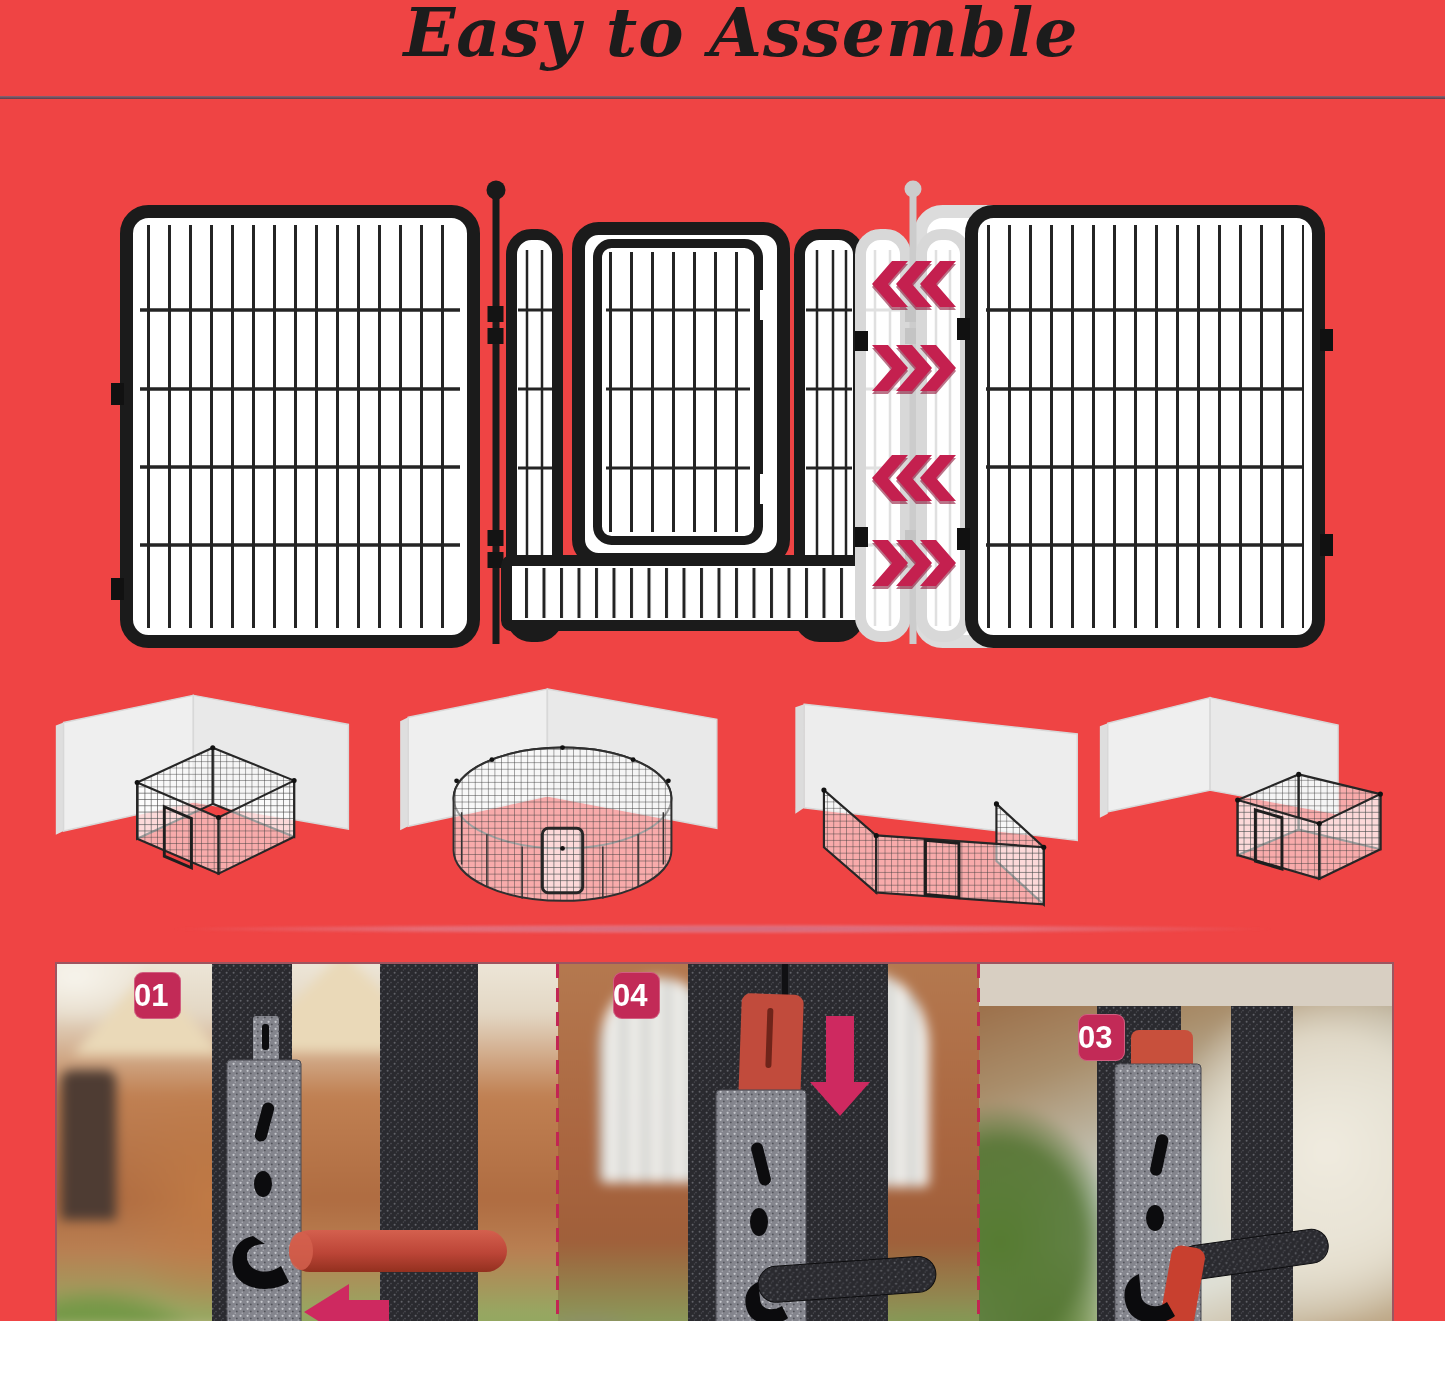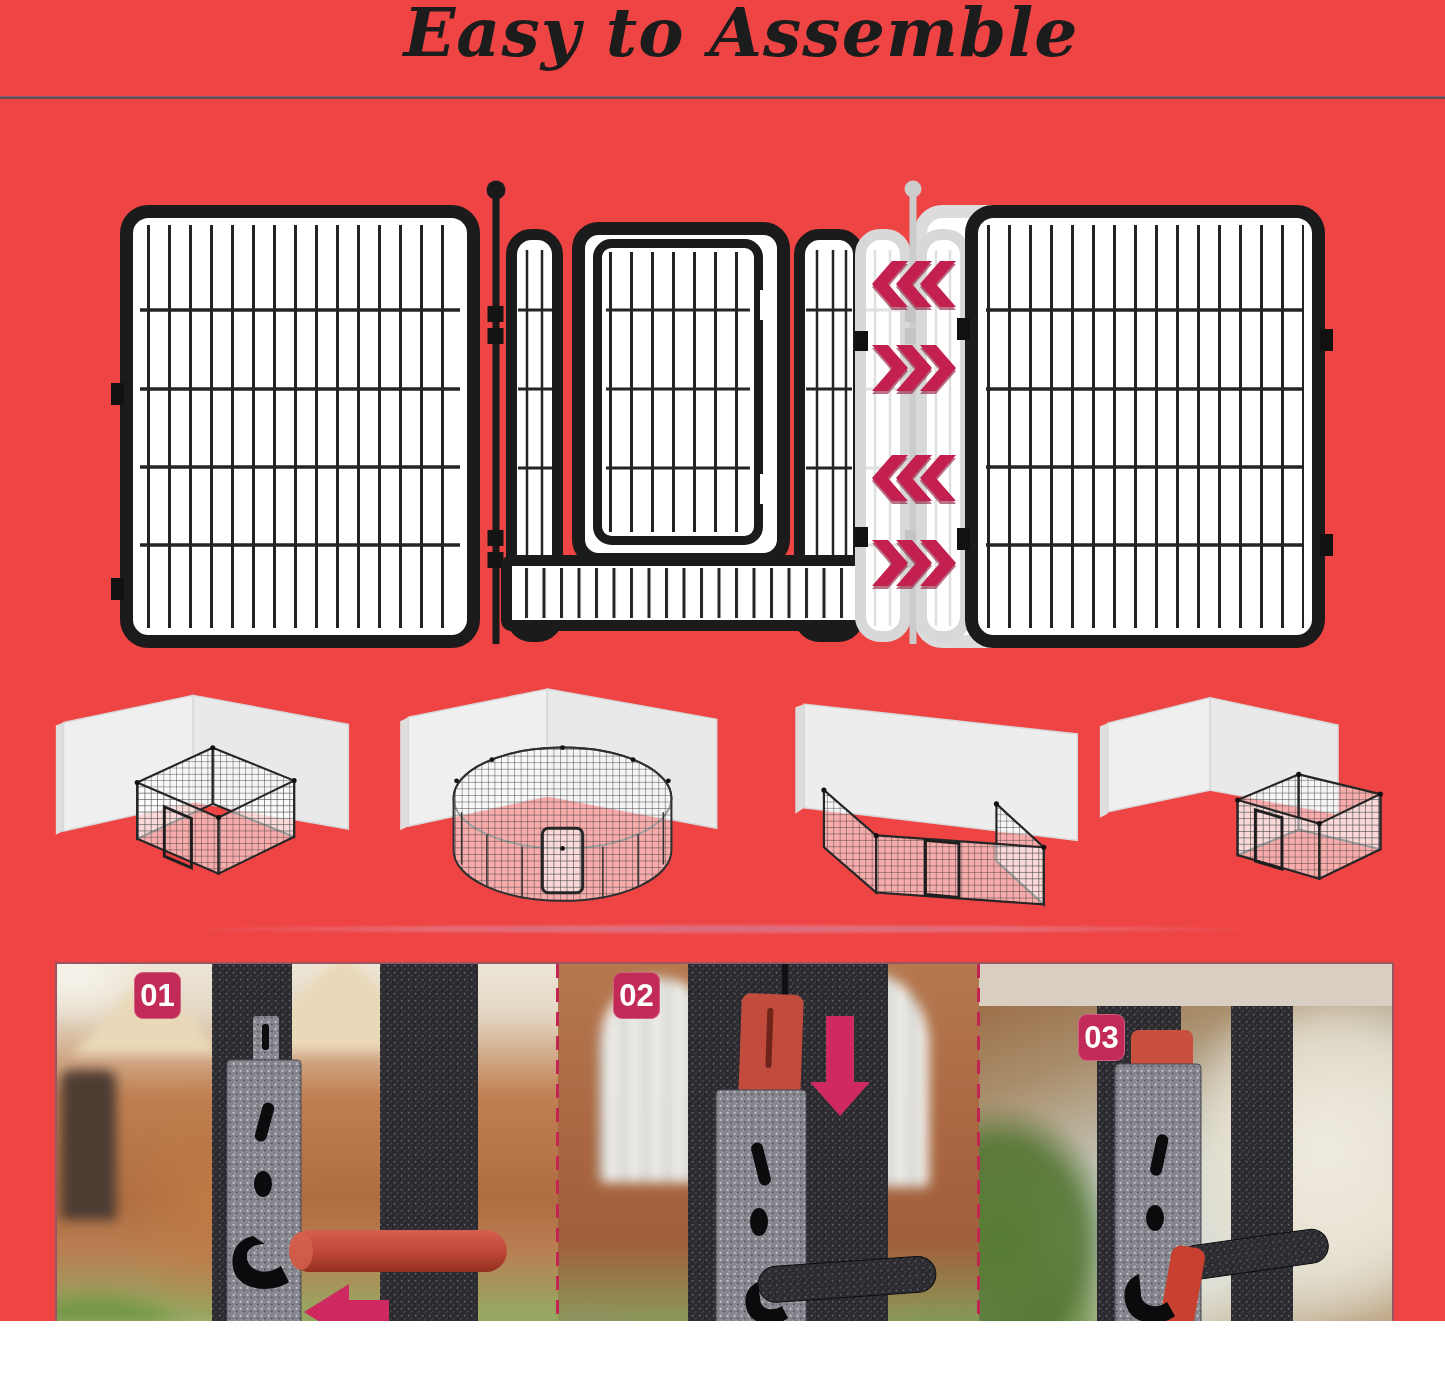--- a/index.html
+++ b/index.html
@@ -42,21 +42,21 @@
     linear-gradient(160deg,#9a6a44 0%,#a98e6b 18%,#cdd6cf 42%,#dfe0d6 62%,#b09065 86%,#8f6a40 100%);}
   .gable{position:absolute;background:#ead9b8;clip-path:polygon(50% 0,0 100%,100% 100%);}
   .door-dark{position:absolute;background:#4e3c33;border-radius:10px 10px 0 0;}
   .walk{position:absolute;background:#d3bf97;transform:skewX(-20deg);}
   .win{position:absolute;background:
        repeating-linear-gradient(90deg,rgba(150,160,160,0.55) 0 5px,rgba(255,255,255,0) 5px 22px),#f2f4f2;
        border-radius:48% 48% 6px 6px / 34% 34% 6px 6px;opacity:0.95;}
   .hw{position:absolute;inset:0;}
   .badge{position:absolute;width:47px;height:47px;background:#c22a57;border-radius:9px;
          color:#ffffff;font-family:"Liberation Sans",sans-serif;font-weight:bold;font-size:31px;
-         display:flex;align-items:center;justify-content:center;box-shadow:0 0 0 1px rgba(255,255,255,0.25) inset;}
+         display:flex;align-items:center;box-shadow:0 0 0 1px rgba(255,255,255,0.25) inset;}
   .sep{position:absolute;top:0;width:3px;height:427px;
        background:repeating-linear-gradient(180deg,#c22553 0 14px,transparent 14px 24px);}
 </style>
 </head>
 <body>
 
 <div class="canvas">
 
   <div class="abs title">Easy to Assemble</div>
   <div class="abs title-divider"></div>
@@ -349,21 +349,21 @@
             <rect x="197" y="178" width="12" height="44" rx="6" fill="#0c0c0e"></rect>
           </g>
         <ellipse cx="201" cy="258" rx="9" ry="14" fill="#0c0c0e"></ellipse>
         <polygon points="268,52 296,52 296,118 312,118 282,152 252,118 268,118" fill="#ce2960"></polygon>
         <g transform="rotate(-4 280 315)">
           <rect x="200" y="298" width="178" height="36" rx="18" fill="url(#pd2)" stroke="#0d0d0f" stroke-width="1"></rect>
         </g>
         <path d="M200 318 C186 324 184 340 192 352 C200 362 220 362 230 354 L224 342 C214 348 202 346 202 334 Z" fill="#0b0b0d"></path>
       </svg>
       <div class="badge" style="left:55px;top:8px;">
-        <span>02</span>
+        <span>04</span>
       </div>
     </div>
 
     <div class="step-sec sec3">
       <div class="bg bg3"></div>
       <svg class="hw" width="413" height="427" viewBox="0 0 413 427">
         <defs>
           <pattern id="pd3" width="7" height="7" patternUnits="userSpaceOnUse">
             <rect width="7" height="7" fill="#2a2a2f"></rect>
             <circle cx="1.6" cy="1.8" r="1" fill="#8e8f97" opacity="0.55"></circle>

